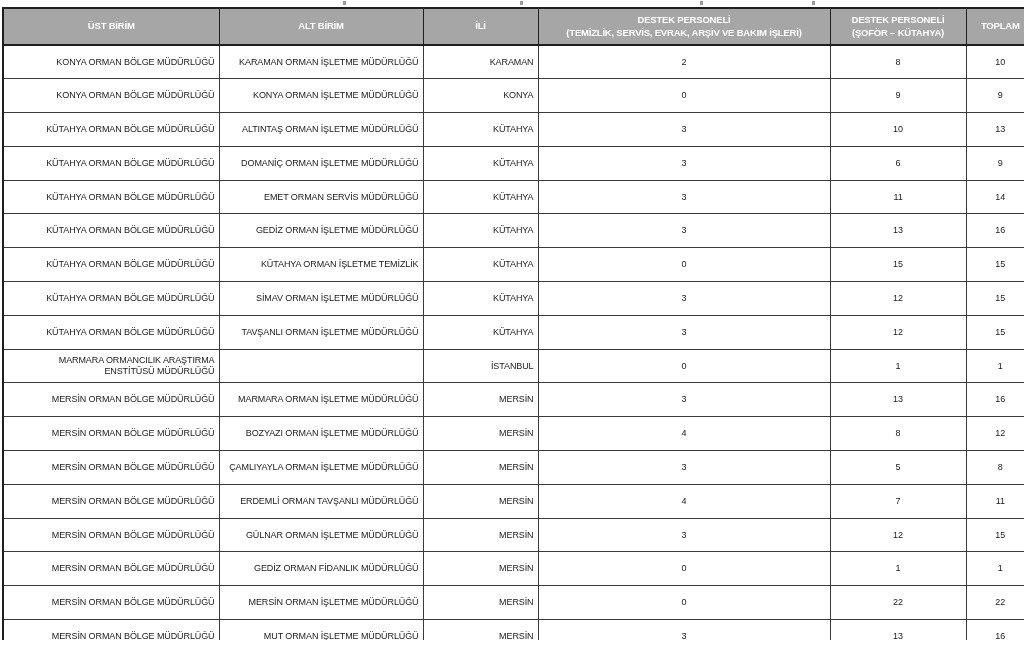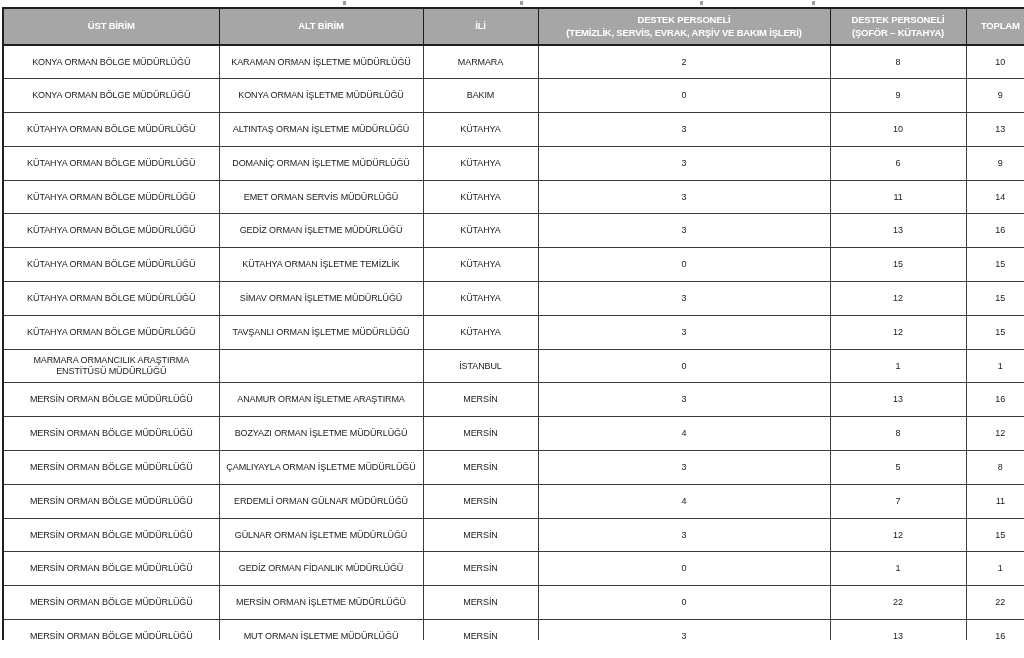--- a/index.html
+++ b/index.html
@@ -56,21 +56,21 @@
     border: 1.6px solid #3a3a3a;
     font-size: 9px;
     color: #1a1a1a;
     letter-spacing: -0.1px;
     line-height: 1.2;
     height: 33.8px;
     vertical-align: middle;
     padding: 2px 4px;
     background: #ffffff;
   }
-  td:nth-child(1), td:nth-child(2), td:nth-child(3) { text-align: center; }
+  td:nth-child(1), td:nth-child(2), td:nth-child(3) { text-align: right; }
   td:nth-child(4), td:nth-child(5), td:nth-child(6) { text-align: center; }
 </style>
 </head>
 <body>
 
 <div class="screen">
 
   <div class="speck" style="left:343px"></div>
   <div class="speck" style="left:520px"></div>
   <div class="speck" style="left:700px"></div>
@@ -106,29 +106,29 @@
         </th>
         <th>
           <div class="hline">TOPLAM</div>
         </th>
       </tr>
     </thead>
     <tbody>
         <tr>
           <td>KONYA ORMAN BÖLGE MÜDÜRLÜĞÜ</td>
           <td>KARAMAN ORMAN İŞLETME MÜDÜRLÜĞÜ</td>
-          <td>MARMARA</td>
+          <td>KARAMAN</td>
           <td>2</td>
           <td>8</td>
           <td>10</td>
         </tr>
         <tr>
           <td>KONYA ORMAN BÖLGE MÜDÜRLÜĞÜ</td>
           <td>KONYA ORMAN İŞLETME MÜDÜRLÜĞÜ</td>
-          <td>BAKIM</td>
+          <td>KONYA</td>
           <td>0</td>
           <td>9</td>
           <td>9</td>
         </tr>
         <tr>
           <td>KÜTAHYA ORMAN BÖLGE MÜDÜRLÜĞÜ</td>
           <td>ALTINTAŞ ORMAN İŞLETME MÜDÜRLÜĞÜ</td>
           <td>KÜTAHYA</td>
           <td>3</td>
           <td>10</td>
@@ -185,21 +185,21 @@
         <tr>
           <td>MARMARA ORMANCILIK ARAŞTIRMA ENSTİTÜSÜ MÜDÜRLÜĞÜ</td>
           <td></td>
           <td>İSTANBUL</td>
           <td>0</td>
           <td>1</td>
           <td>1</td>
         </tr>
         <tr>
           <td>MERSİN ORMAN BÖLGE MÜDÜRLÜĞÜ</td>
-          <td>ANAMUR ORMAN İŞLETME ARAŞTIRMA</td>
+          <td>MARMARA ORMAN İŞLETME MÜDÜRLÜĞÜ</td>
           <td>MERSİN</td>
           <td>3</td>
           <td>13</td>
           <td>16</td>
         </tr>
         <tr>
           <td>MERSİN ORMAN BÖLGE MÜDÜRLÜĞÜ</td>
           <td>BOZYAZI ORMAN İŞLETME MÜDÜRLÜĞÜ</td>
           <td>MERSİN</td>
           <td>4</td>
@@ -209,21 +209,21 @@
         <tr>
           <td>MERSİN ORMAN BÖLGE MÜDÜRLÜĞÜ</td>
           <td>ÇAMLIYAYLA ORMAN İŞLETME MÜDÜRLÜĞÜ</td>
           <td>MERSİN</td>
           <td>3</td>
           <td>5</td>
           <td>8</td>
         </tr>
         <tr>
           <td>MERSİN ORMAN BÖLGE MÜDÜRLÜĞÜ</td>
-          <td>ERDEMLİ ORMAN GÜLNAR MÜDÜRLÜĞÜ</td>
+          <td>ERDEMLİ ORMAN TAVŞANLI MÜDÜRLÜĞÜ</td>
           <td>MERSİN</td>
           <td>4</td>
           <td>7</td>
           <td>11</td>
         </tr>
         <tr>
           <td>MERSİN ORMAN BÖLGE MÜDÜRLÜĞÜ</td>
           <td>GÜLNAR ORMAN İŞLETME MÜDÜRLÜĞÜ</td>
           <td>MERSİN</td>
           <td>3</td>

